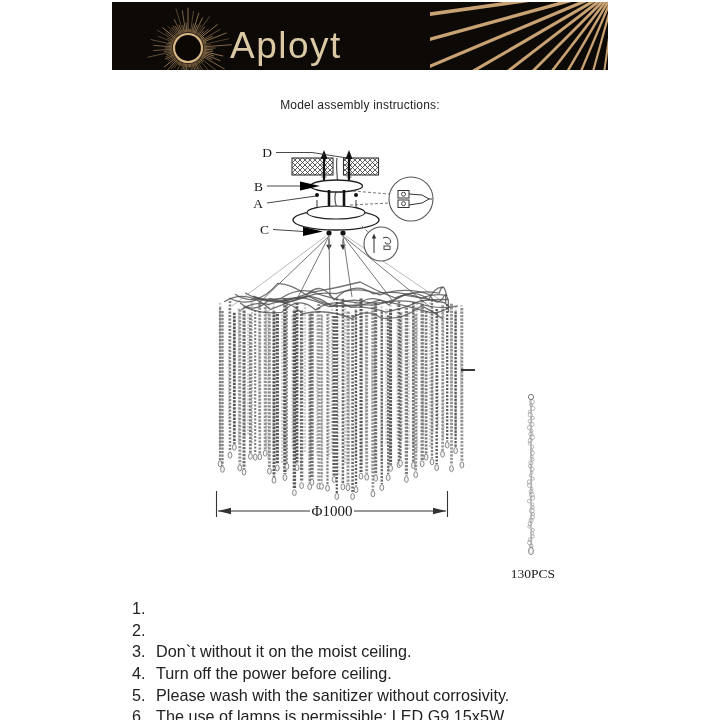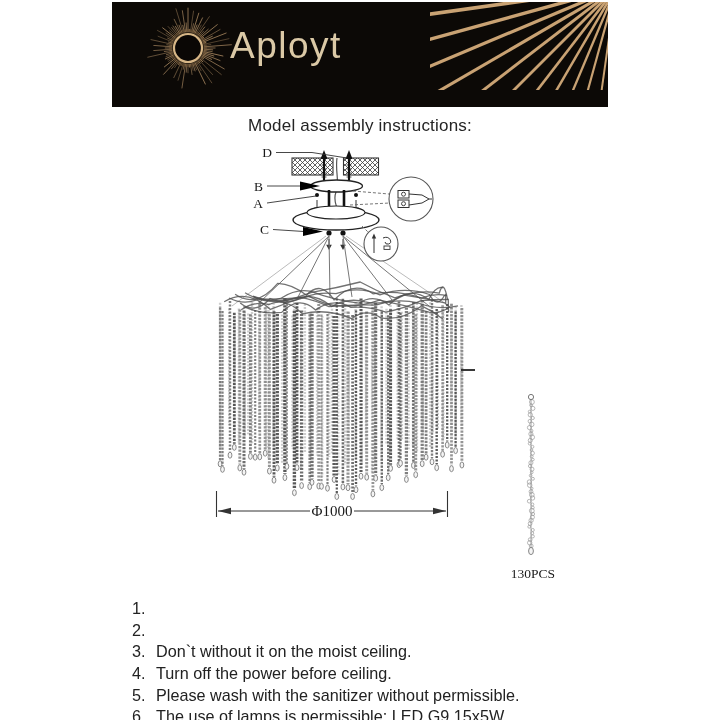--- a/index.html
+++ b/index.html
@@ -1,30 +1,30 @@
 <!DOCTYPE html>
 <html><head>
 <meta charset="utf-8">
 <style>
   html,body{margin:0;padding:0;}
   body{width:720px;height:720px;background:#ffffff;position:relative;overflow:hidden;
        font-family:"Liberation Sans",sans-serif;}
   .page{position:absolute;inset:0;}
 
   
-  .banner{position:absolute;left:112px;top:2px;width:496px;height:105px;background:#0c0906;overflow:hidden;}
+  .banner{position:absolute;left:112px;top:2px;width:496px;height:68px;background:#0c0906;overflow:hidden;}
   .banner svg{position:absolute;top:0;}
   .logo-svg{left:18px;width:112px;height:88px;}
   .fan-svg{right:0;width:178px;height:88px;}
   .brand-name{position:absolute;left:118px;top:0;height:88px;display:flex;align-items:center;
       color:#dbc9a6;font-size:37px;font-weight:300;letter-spacing:1.5px;}
 
   
   .heading{position:absolute;left:0;top:96px;width:720px;text-align:center;color:#242424;}
-  .heading .line{font-size:17px;line-height:19px;font-weight:500;letter-spacing:.2px;margin-top:20px;}
+  .heading .line{font-size:12px;line-height:19px;font-weight:500;letter-spacing:.2px;}
 
   
   .diagram-svg{position:absolute;left:0;top:0;width:720px;height:720px;}
 
   
   .instructions{position:absolute;left:132px;top:598px;color:#222;font-size:16.2px;font-weight:500;}
   .instr-row{display:flex;height:21.7px;align-items:baseline;line-height:21.7px;}
   .instr-num{width:24px;flex:0 0 24px;}
   .instr-text{white-space:nowrap;}
 </style>
@@ -479,20 +479,20 @@
     <div class="instr-row">
       <span class="instr-num">3.</span>
       <span class="instr-text">Don`t without it on the moist ceiling.</span>
     </div>
     <div class="instr-row">
       <span class="instr-num">4.</span>
       <span class="instr-text">Turn off the power before ceiling.</span>
     </div>
     <div class="instr-row">
       <span class="instr-num">5.</span>
-      <span class="instr-text">Please wash with the sanitizer without permissible.</span>
+      <span class="instr-text">Please wash with the sanitizer without corrosivity.</span>
     </div>
     <div class="instr-row">
       <span class="instr-num">6.</span>
       <span class="instr-text">The use of lamps is permissible: LED G9 15x5W.</span>
     </div>
   </div>
 </div>
 
 </body></html>

